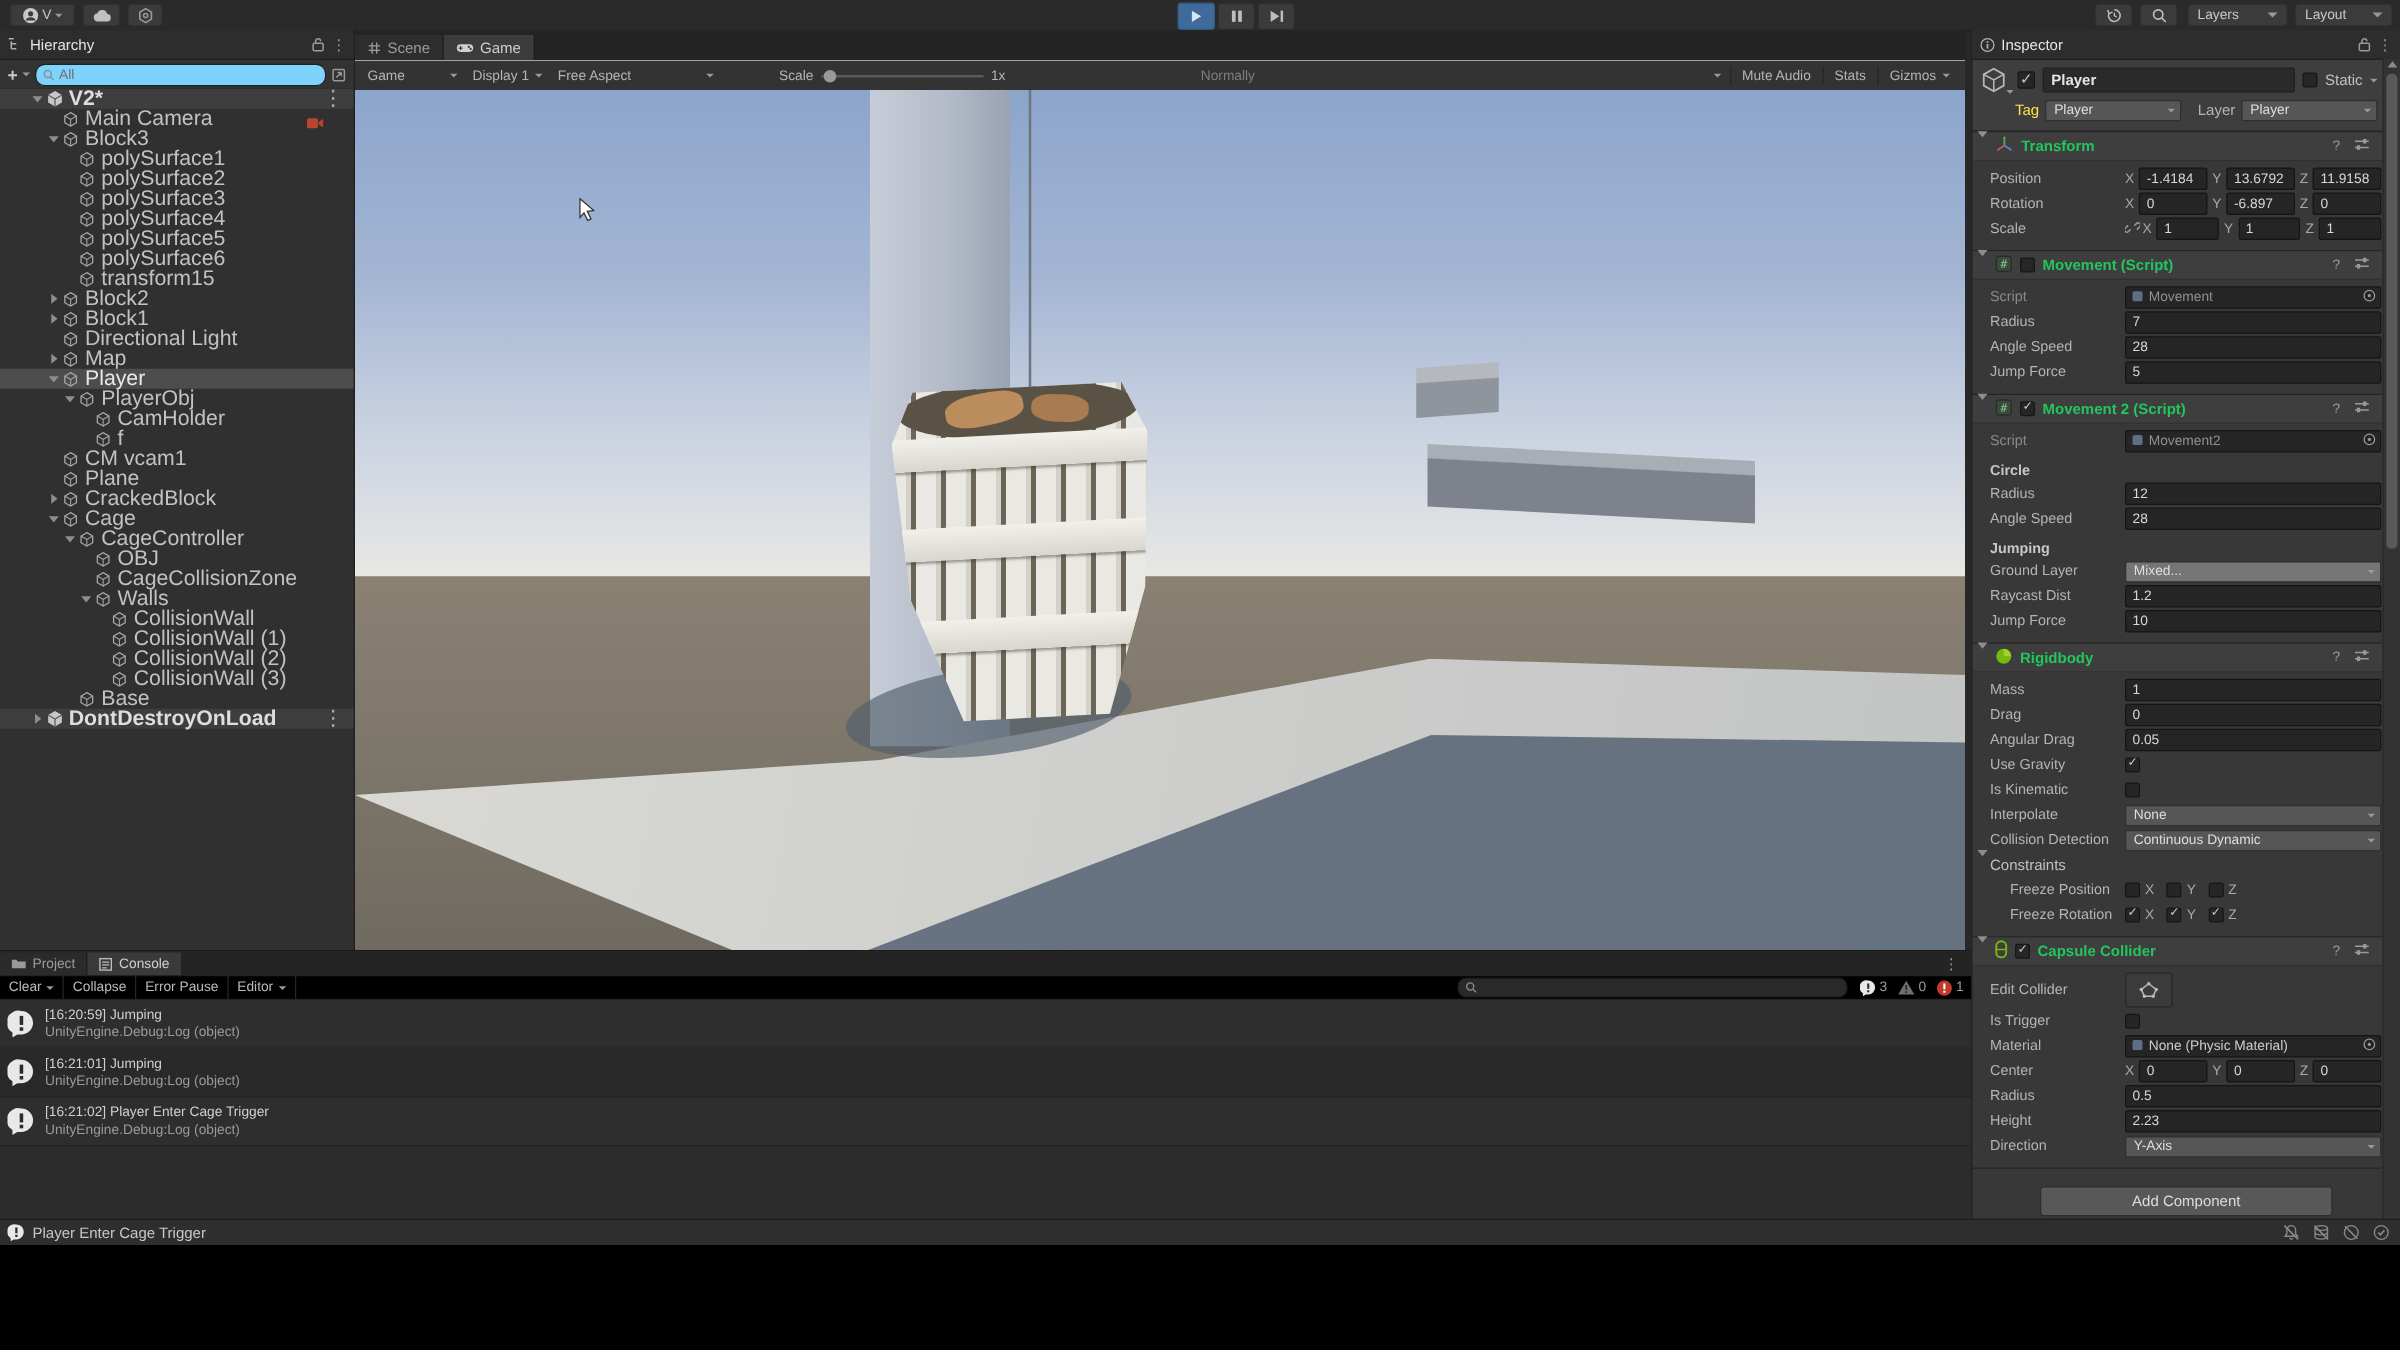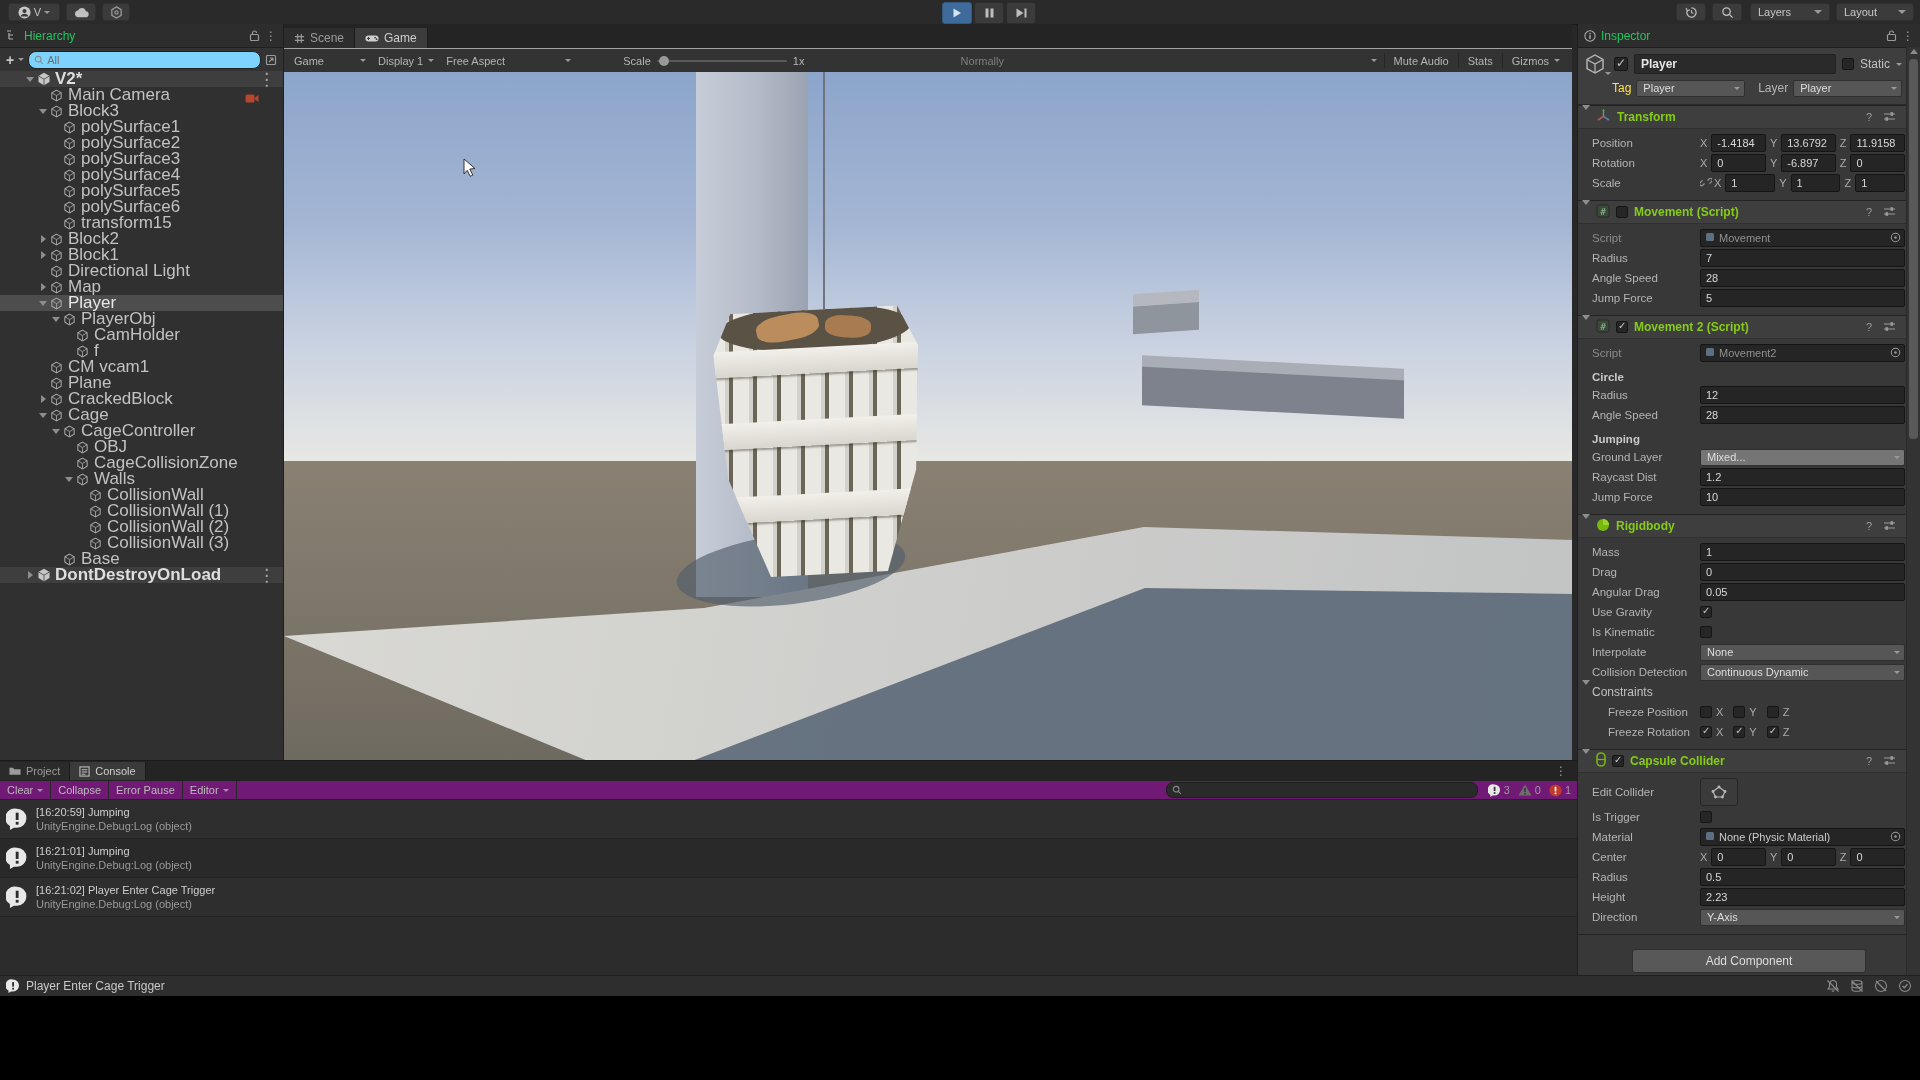--- a/index.html
+++ b/index.html
@@ -10,21 +10,21 @@
   .tb-btn{position:absolute;top:3px;height:18px;background:#3b3b3b;border:1px solid #303030;border-radius:3px;
     display:flex;align-items:center;justify-content:center;gap:3px;color:#c8c8c8;font-size:11px;box-sizing:border-box;}
   .transport{position:absolute;left:942px;top:2px;display:flex;gap:2px;}
   .t-btn{width:28px;height:20px;background:#3b3b3b;border:1px solid #2c2c2c;border-radius:3px;display:flex;align-items:center;justify-content:center;}
   .t-btn.active{background:#3e6b9b;border-color:#35597f;}
   .caret{display:inline-block;width:0;height:0;border-left:4px solid transparent;border-right:4px solid transparent;border-top:4px solid #999;}
   .caret.sm{border-left-width:3px;border-right-width:3px;border-top-width:3px;}
   
   .hierarchy{position:absolute;left:0;top:24px;width:284px;height:736px;background:#303030;border-right:1px solid #1f1f1f;box-sizing:border-box;}
   .panel-head{height:23px;background:#2d2d2d;border-bottom:1px solid #1f1f1f;display:flex;align-items:center;padding:0 6px;gap:5px;}
-  .panel-title{color:#22c55e;font-size:12px;}
+  .panel-title{color:#e5e5e5;font-size:12px;}
   .flex1{flex:1;}
   .searchrow{height:23px;display:flex;align-items:center;gap:4px;padding:0 6px;border-bottom:1px solid #272727;background:#333333;}
   .searchbox{flex:1;height:16px;background:#7dd3fc;border:1px solid #212121;border-radius:8px;display:flex;align-items:center;padding:0 5px;gap:3px;color:#6f6f6f;font-size:11px;}
   .tree{position:absolute;top:47px;bottom:0;left:0;right:0;overflow:hidden;}
   .trow{height:16px;display:flex;align-items:center;font-size:17px;color:#c2c2c2;position:relative;}
   .trow .arr{width:12px;display:flex;justify-content:center;align-items:center;flex:none;}
   .trow .ticon{width:15px;height:13px;margin-right:4px;flex:none;display:flex;align-items:center;justify-content:center;}
   .trow.scene{background:#3e3e3e;font-weight:bold;color:#dedede;}
   .trow.sel{background:#4d4d4d;color:#e8e8e8;}
   .trow .kebab{position:absolute;right:8px;color:#aaa;font-weight:normal;}
@@ -42,21 +42,21 @@
   .slider-knob{position:absolute;left:2px;top:-4px;width:10px;height:10px;border-radius:50%;background:#999;}
   .gt-right{position:absolute;right:4px;display:flex;align-items:center;height:23px;}
   .gt-sep{width:1px;height:15px;background:#262626;margin:0 1px;}
   .gt-item{padding:0 8px;display:flex;align-items:center;gap:5px;}
   .viewport{position:absolute;left:0;top:48px;width:1288px;height:688px;overflow:hidden;background:#8ca5cb;}
   
   .console{position:absolute;left:0;top:760px;width:1577px;height:215px;background:#2c2c2c;border-top:1px solid #1a1a1a;box-sizing:border-box;}
   .ctabs{height:19px;background:#242424;display:flex;align-items:flex-end;position:relative;}
   .ctab{height:18px;padding:0 9px;display:flex;align-items:center;gap:5px;font-size:11px;color:#9b9b9b;background:#2b2b2b;border-right:1px solid #1b1b1b;}
   .ctab.active{background:#3a3a3a;color:#cfcfcf;}
-  .ctoolbar{height:18px;background:#701a75;border-top:1px solid #222;border-bottom:1px solid #222;display:flex;align-items:center;font-size:11px;color:#bbb;position:relative;}
+  .ctoolbar{height:18px;background:#000000;border-top:1px solid #222;border-bottom:1px solid #222;display:flex;align-items:center;font-size:11px;color:#bbb;position:relative;}
   .cbtn{height:18px;display:flex;align-items:center;padding:0 7px;gap:4px;border-right:1px solid #272727;box-sizing:border-box;}
   .csearch{position:absolute;left:1166px;width:300px;height:14px;background:#2a2a2a;border:1px solid #1d1d1d;border-radius:7px;display:flex;align-items:center;padding:0 5px;gap:4px;}
   .cbadges{position:absolute;right:6px;display:flex;align-items:center;gap:8px;color:#9a9a9a;}
   .centry{height:38px;display:flex;align-items:center;gap:8px;padding:0 6px;border-bottom:1px solid #242424;}
   .centry:nth-child(odd){background:#2e2e2e;}
   .centry:nth-child(even){background:#292929;}
   .centry .l1{color:#cfcfcf;font-size:11px;line-height:14px;}
   .centry .l2{color:#9a9a9a;font-size:11px;line-height:14px;}
   
   .inspector{position:absolute;left:1577px;top:24px;width:343px;height:951px;background:#383838;border-left:1px solid #1f1f1f;box-sizing:border-box;overflow:hidden;}
@@ -68,21 +68,21 @@
   .namefield{flex:1;height:18px;background:#2a2a2a;border:1px solid #212121;border-radius:2px;display:flex;align-items:center;padding:0 6px;color:#e6e6e6;font-weight:bold;}
   .cb{width:14px;height:14px;background:#262626;border:1px solid #161616;border-radius:2px;box-sizing:border-box;position:relative;flex:none;}
   .cb.on::after{content:"✓";position:absolute;left:1px;top:-2px;color:#c9c9c9;font-size:12px;}
   .cb.small{width:12px;height:12px;}
   .cb.small.on::after{font-size:10px;top:-2px;}
   .dd{height:17px;background:#565656;border:1px solid #2f2f2f;border-radius:2px;color:#dedede;display:flex;align-items:center;padding:0 16px 0 6px;position:relative;box-sizing:border-box;font-size:11px;}
   .dd .caret{position:absolute;right:4px;top:6px;}
   .dd.light{background:#757575;}
   .comp{border-top:1px solid #242424;}
   .comp-head{height:22px;background:#3e3e3e;border-bottom:1px solid #303030;display:flex;align-items:center;gap:6px;padding:0 4px;}
-  .comp-head .title{font-weight:bold;color:#84cc16;flex:1;font-size:12px;}
+  .comp-head .title{font-weight:bold;color:#22c55e;flex:1;font-size:12px;}
   .comp-head .hic{color:#9a9a9a;font-size:11px;width:14px;text-align:center;}
   .comp-body{padding:4px 15px 7px 4px;}
   .irow{min-height:20px;display:flex;align-items:center;}
   .ilabel{width:118px;padding-left:10px;color:#b4b4b4;flex:none;font-size:11.5px;box-sizing:border-box;}
   .ival{flex:1;display:flex;align-items:center;gap:4px;}
   .tfield{flex:1;height:16px;background:#252525;border:1px solid #151515;border-radius:2px;color:#d8d8d8;display:flex;align-items:center;padding:0 5px;font-size:11px;min-width:0;}
   .axis{color:#aaa;font-size:11px;flex:none;}
   .subhead{font-weight:bold;color:#c8c8c8;padding:8px 0 2px 10px;font-size:11.5px;}
   .objfield{flex:1;height:16px;background:#252525;border:1px solid #151515;border-radius:2px;display:flex;align-items:center;gap:4px;padding:0 4px;font-size:11px;position:relative;}
   .objfield .picker{position:absolute;right:3px;}

